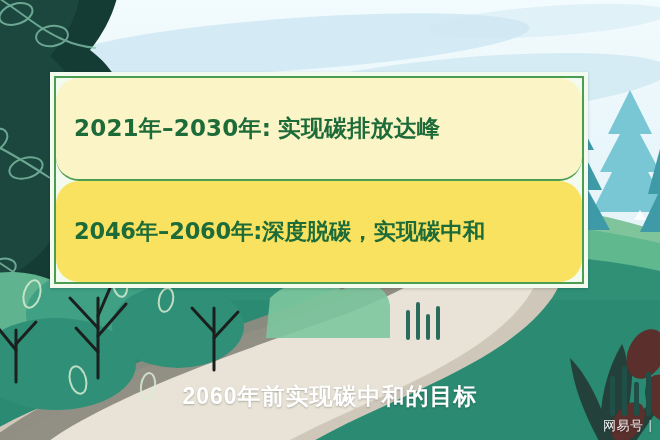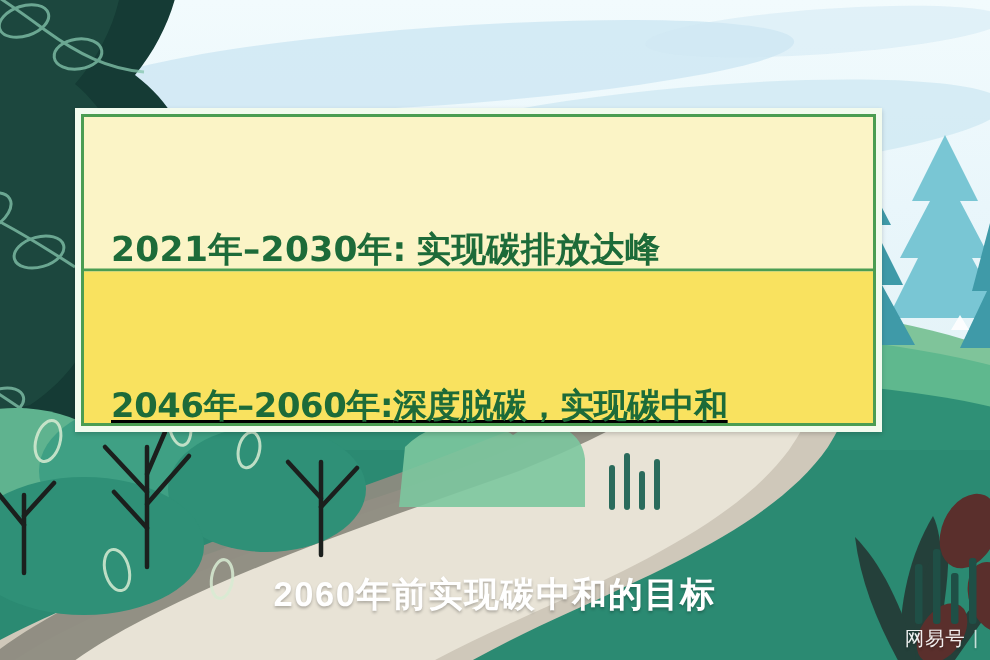--- a/index.html
+++ b/index.html
@@ -94,27 +94,28 @@
     box-shadow:0 1px 3px rgba(0,0,0,.18);
   }
   .card-inner{
     width:100%; height:100%;
     border:2px solid #4b9d52;
     box-sizing:border-box;
     display:flex; flex-direction:column;
   }
   .row{
     flex:1 1 0;
-    display:flex; align-items:flex-end;
+    display:flex; align-items:center;
     padding-left:18px;
     box-sizing:border-box;
     border-bottom:2px solid #4b9d52;
     overflow:hidden;
-  }
-  .row:last-child{ border-bottom:none;text-decoration:underline; }
+    border-radius:23px;
+  }
+  .row:last-child{ border-bottom:none; }
   .row-0{ background:#fbf4c6; }
   .row-1{ background:#faeb9a; }
   .row-2{ background:#f9e25f; }
 
   .row-text{
     white-space:nowrap;
     color:#1d6b39;
     font-weight:bold;
     font-size:23px;
     letter-spacing:.2px;

